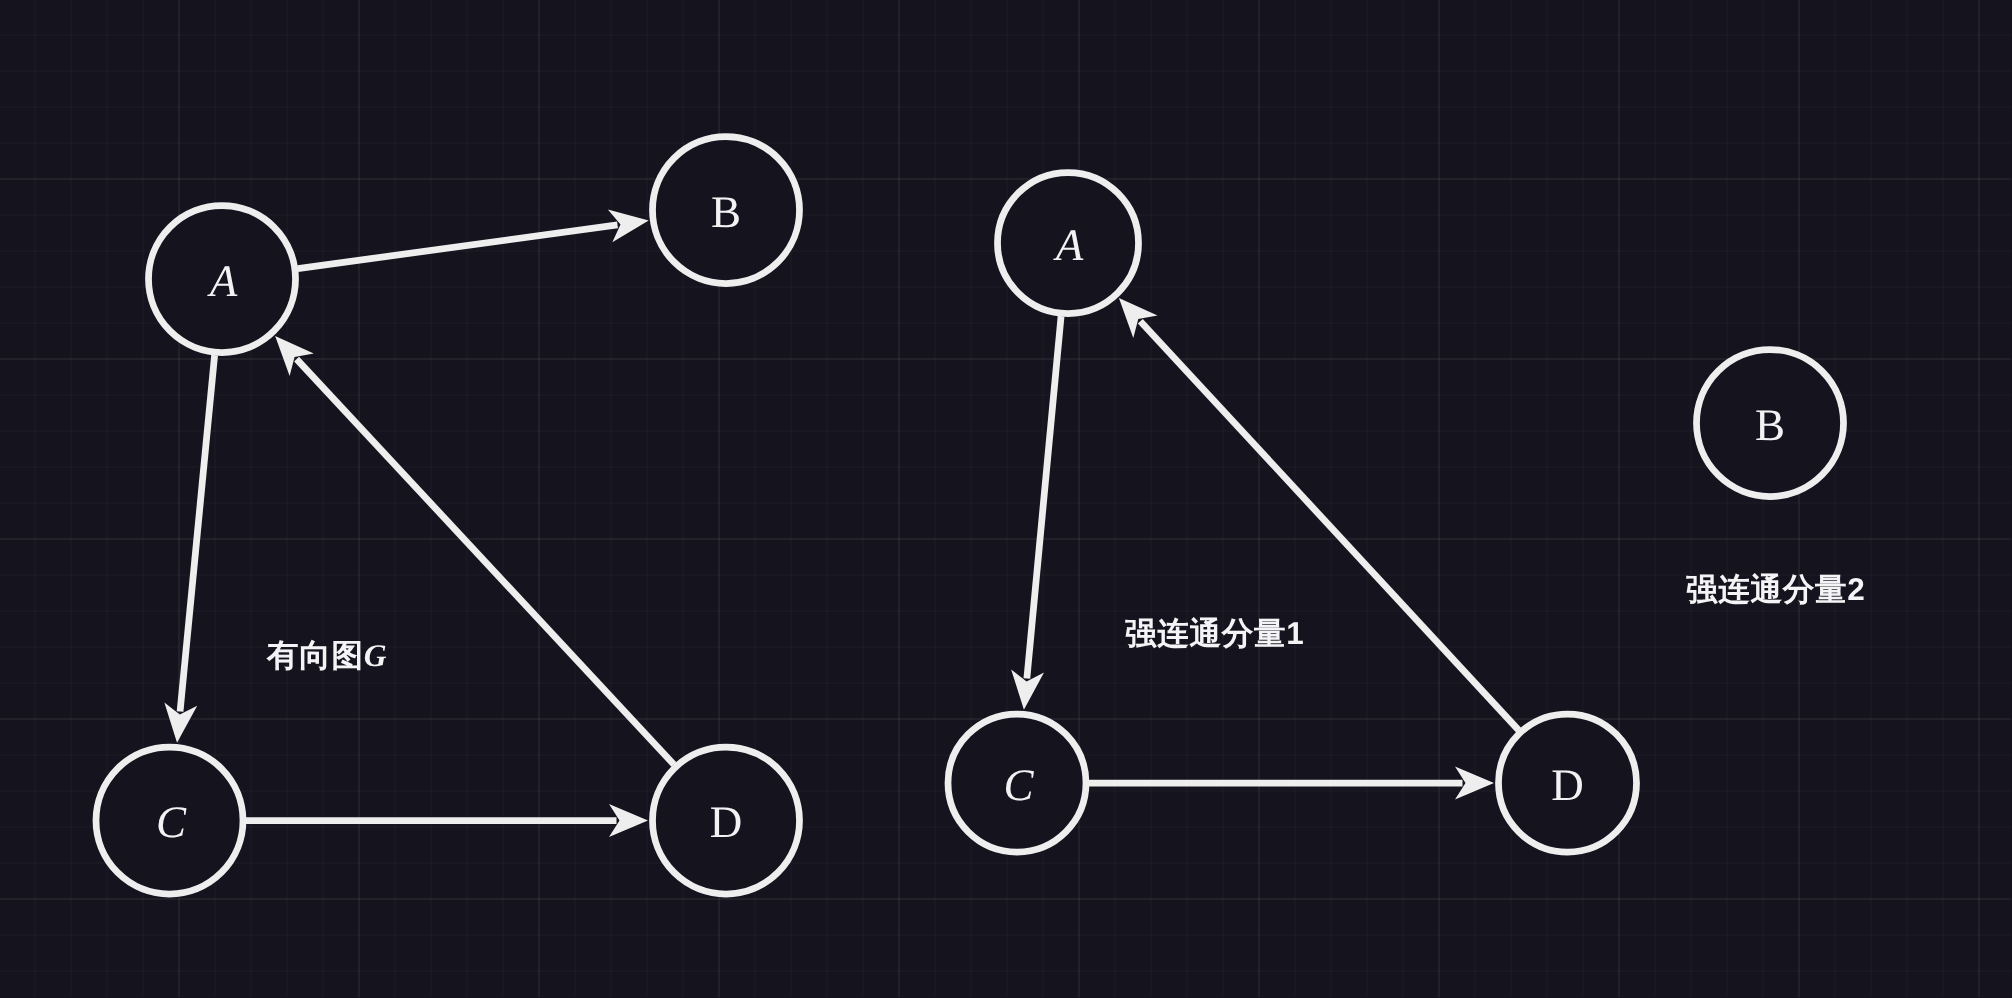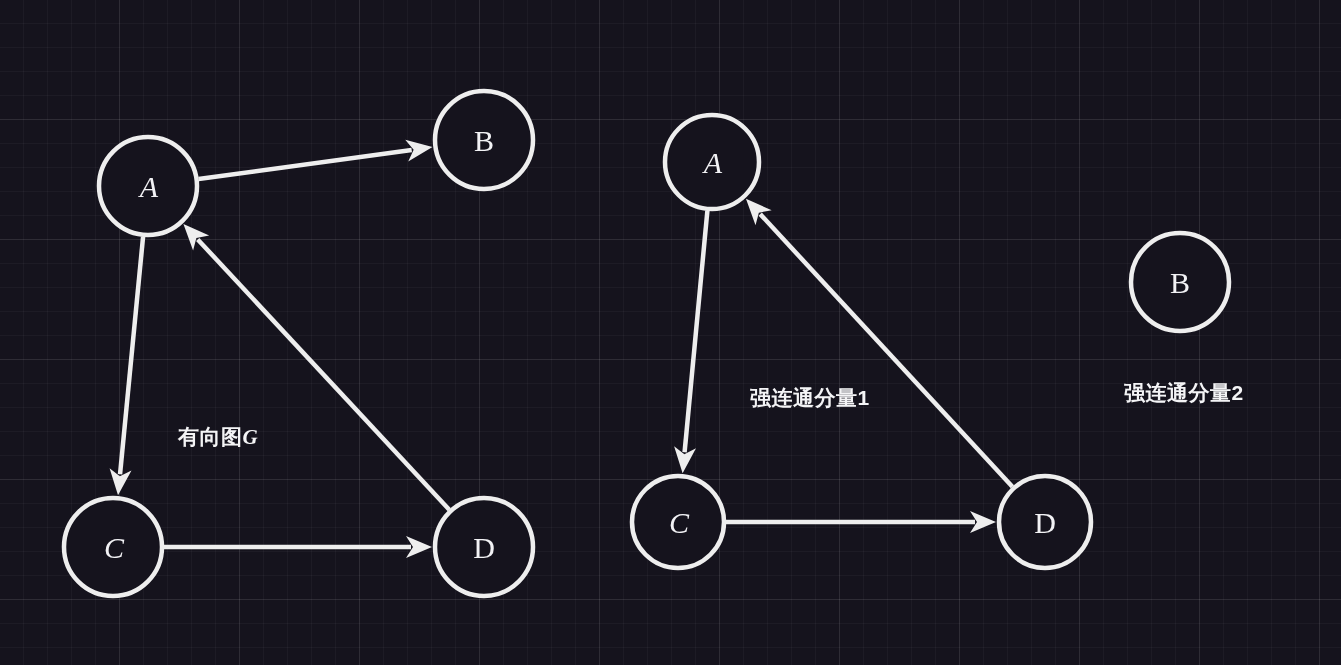--- a/index.html
+++ b/index.html
@@ -117,15 +117,15 @@
       </g>
       <g>
         <g></g>
         <g>
           <circle cx="1180" cy="282" r="49" fill="#15131d" stroke="#eeeeee" stroke-width="4.5"></circle>
           <text x="1180" y="293" text-anchor="middle" fill="#f2f2f5" class="node-label-upright">B</text>
         </g>
       </g>
     </svg>
 <div class="caption" style="left: 178px; top: 423px;"><span>有向图</span><span class="ital">G</span></div>
-    <div class="caption" style="left: 750px; top: 384px;"><span>强连通分量1</span></div>
+    <div class="caption" style="left: 750px; top: 408px;"><span>强连通分量1</span></div>
     <div class="caption" style="left: 1124px; top: 379px;"><span>强连通分量2</span></div>
   </div>
 
 </body></html>

